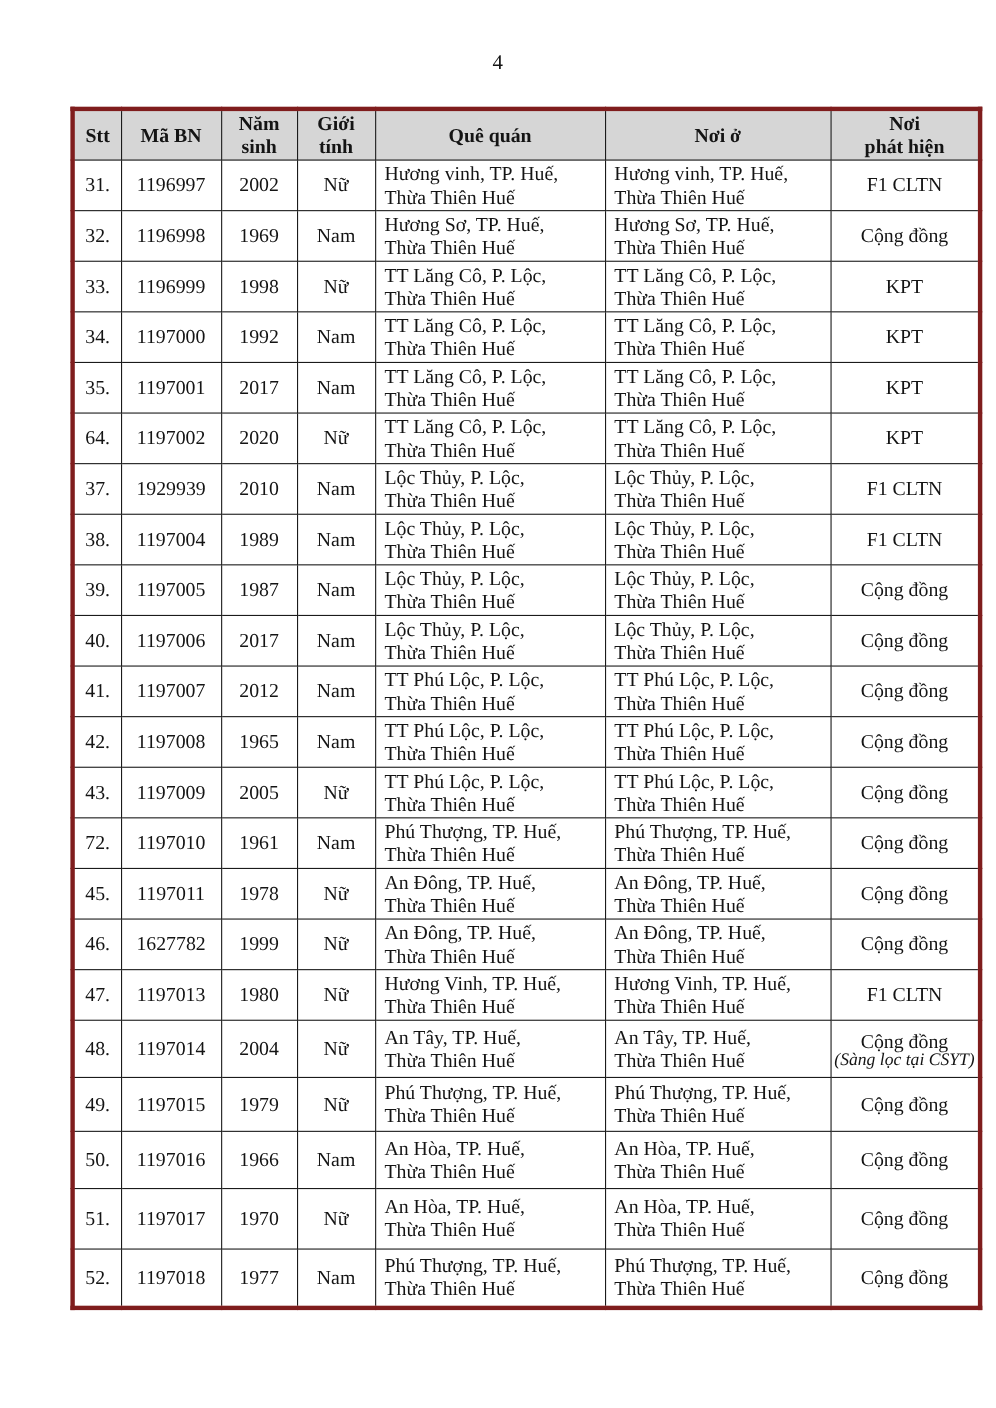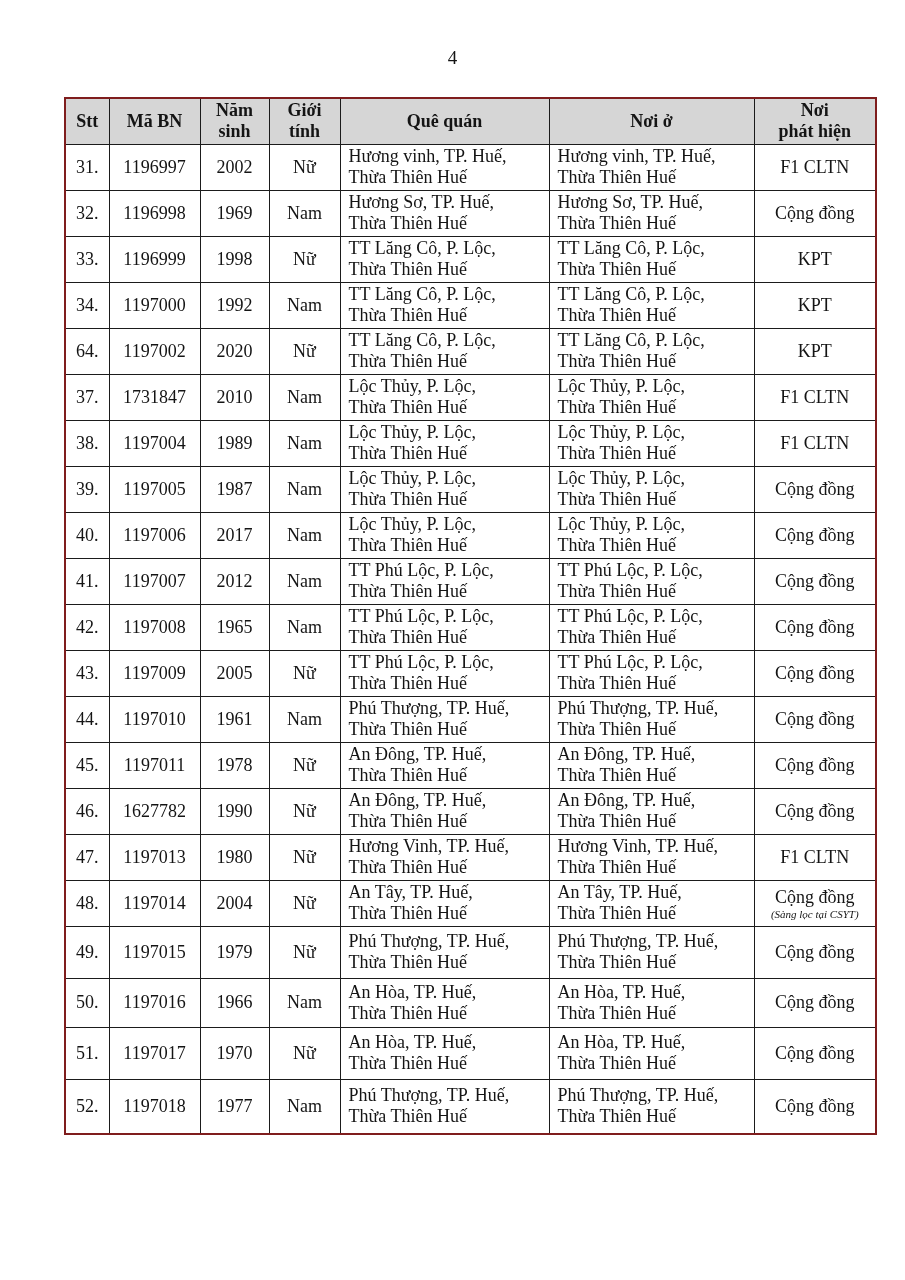--- a/index.html
+++ b/index.html
@@ -19,21 +19,21 @@
     right: 0;
     text-align: center;
     font-size: 19px;
   }
   table.patient-table {
     position: absolute;
     top: 97px;
     left: 64px;
     border-collapse: collapse;
     table-layout: fixed;
-    border: 2px solid #7f1d1d;
+    border: 4px solid #7f1d1d;
   }
   .patient-table th, .patient-table td {
     border: 1px solid #1b1b1b;
     vertical-align: middle;
     white-space: pre-line;
     padding: 1px 3px;
     box-sizing: border-box;
   }
   .patient-table thead tr { height: 46px; }
   .patient-table th {
@@ -54,21 +54,21 @@
     padding-left: 8px;
     padding-right: 4px;
   }
   .patient-table tbody tr { height: 46px; }
   .patient-table tbody tr:nth-child(18) { height: 52px; margin-left: 39px; }
   .patient-table tbody tr:nth-child(19) { height: 49px; font-family: Liberation Serif, serif; }
   .patient-table tbody tr:nth-child(20) { height: 52px; }
   .patient-table tbody tr:nth-child(21) { height: 55px; }
   .patient-table tbody tr:nth-child(22) { height: 53px; }
   .note {
-    font-size: 11px;
+    font-size: 16px;
     font-style: italic;
     line-height: 12px;
     white-space: nowrap;
   }
 </style>
 </head>
 <body>
 
 <div class="page">
   <div class="page-number">4</div>
@@ -136,33 +136,44 @@
           <td class="col-ma_bn">1197000</td>
           <td class="col-nam_sinh">1992</td>
           <td class="col-gioi_tinh">Nam</td>
           <td class="col-que_quan">TT Lăng Cô, P. Lộc,
 Thừa Thiên Huế</td>
           <td class="col-noi_o">TT Lăng Cô, P. Lộc,
 Thừa Thiên Huế</td>
           <td class="col-noi_phat_hien">KPT</td>
         </tr>
         <tr>
+          <td class="col-stt">35.</td>
+          <td class="col-ma_bn">1197001</td>
+          <td class="col-nam_sinh">2017</td>
+          <td class="col-gioi_tinh">Nam</td>
+          <td class="col-que_quan">TT Lăng Cô, P. Lộc,
+Thừa Thiên Huế</td>
+          <td class="col-noi_o">TT Lăng Cô, P. Lộc,
+Thừa Thiên Huế</td>
+          <td class="col-noi_phat_hien">KPT</td>
+        </tr>
+        <tr>
           <td class="col-stt">64.</td>
           <td class="col-ma_bn">1197002</td>
           <td class="col-nam_sinh">2020</td>
           <td class="col-gioi_tinh">Nữ</td>
           <td class="col-que_quan">TT Lăng Cô, P. Lộc,
 Thừa Thiên Huế</td>
           <td class="col-noi_o">TT Lăng Cô, P. Lộc,
 Thừa Thiên Huế</td>
           <td class="col-noi_phat_hien">KPT</td>
         </tr>
         <tr>
           <td class="col-stt">37.</td>
-          <td class="col-ma_bn">1731847</td>
+          <td class="col-ma_bn">1929939</td>
           <td class="col-nam_sinh">2010</td>
           <td class="col-gioi_tinh">Nam</td>
           <td class="col-que_quan">Lộc Thủy, P. Lộc,
 Thừa Thiên Huế</td>
           <td class="col-noi_o">Lộc Thủy, P. Lộc,
 Thừa Thiên Huế</td>
           <td class="col-noi_phat_hien">F1 CLTN</td>
         </tr>
         <tr>
           <td class="col-stt">38.</td>
@@ -224,21 +235,21 @@
           <td class="col-ma_bn">1197009</td>
           <td class="col-nam_sinh">2005</td>
           <td class="col-gioi_tinh">Nữ</td>
           <td class="col-que_quan">TT Phú Lộc, P. Lộc,
 Thừa Thiên Huế</td>
           <td class="col-noi_o">TT Phú Lộc, P. Lộc,
 Thừa Thiên Huế</td>
           <td class="col-noi_phat_hien">Cộng đồng</td>
         </tr>
         <tr>
-          <td class="col-stt">44.</td>
+          <td class="col-stt">72.</td>
           <td class="col-ma_bn">1197010</td>
           <td class="col-nam_sinh">1961</td>
           <td class="col-gioi_tinh">Nam</td>
           <td class="col-que_quan">Phú Thượng, TP. Huế,
 Thừa Thiên Huế</td>
           <td class="col-noi_o">Phú Thượng, TP. Huế,
 Thừa Thiên Huế</td>
           <td class="col-noi_phat_hien">Cộng đồng</td>
         </tr>
         <tr>
@@ -248,21 +259,21 @@
           <td class="col-gioi_tinh">Nữ</td>
           <td class="col-que_quan">An Đông, TP. Huế,
 Thừa Thiên Huế</td>
           <td class="col-noi_o">An Đông, TP. Huế,
 Thừa Thiên Huế</td>
           <td class="col-noi_phat_hien">Cộng đồng</td>
         </tr>
         <tr>
           <td class="col-stt">46.</td>
           <td class="col-ma_bn">1627782</td>
-          <td class="col-nam_sinh">1990</td>
+          <td class="col-nam_sinh">1999</td>
           <td class="col-gioi_tinh">Nữ</td>
           <td class="col-que_quan">An Đông, TP. Huế,
 Thừa Thiên Huế</td>
           <td class="col-noi_o">An Đông, TP. Huế,
 Thừa Thiên Huế</td>
           <td class="col-noi_phat_hien">Cộng đồng</td>
         </tr>
         <tr>
           <td class="col-stt">47.</td>
           <td class="col-ma_bn">1197013</td>

